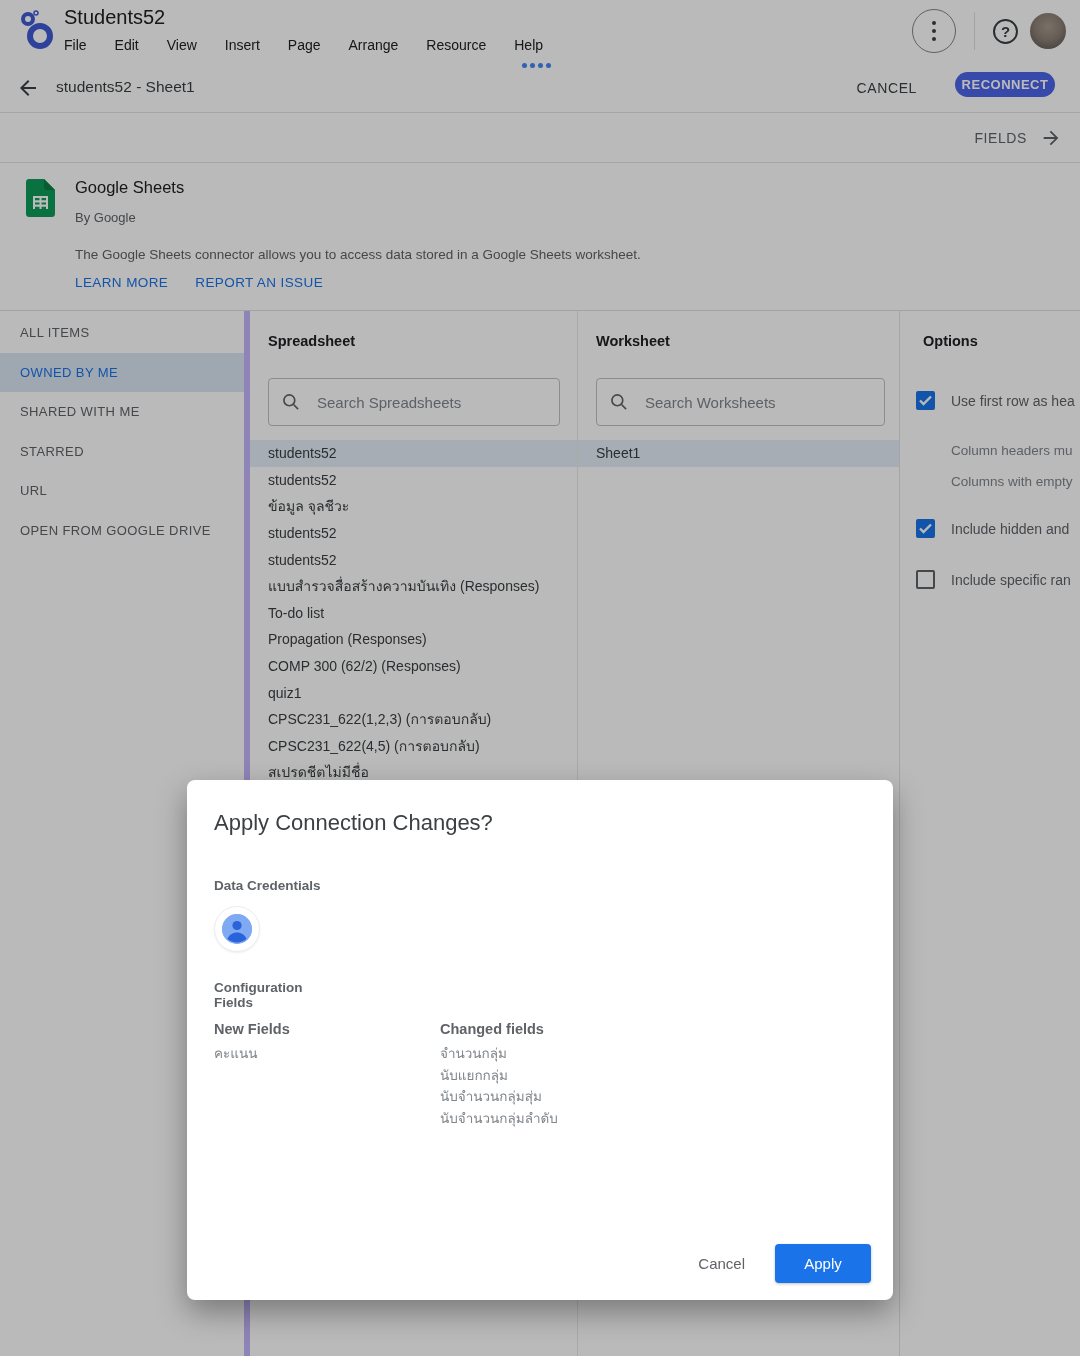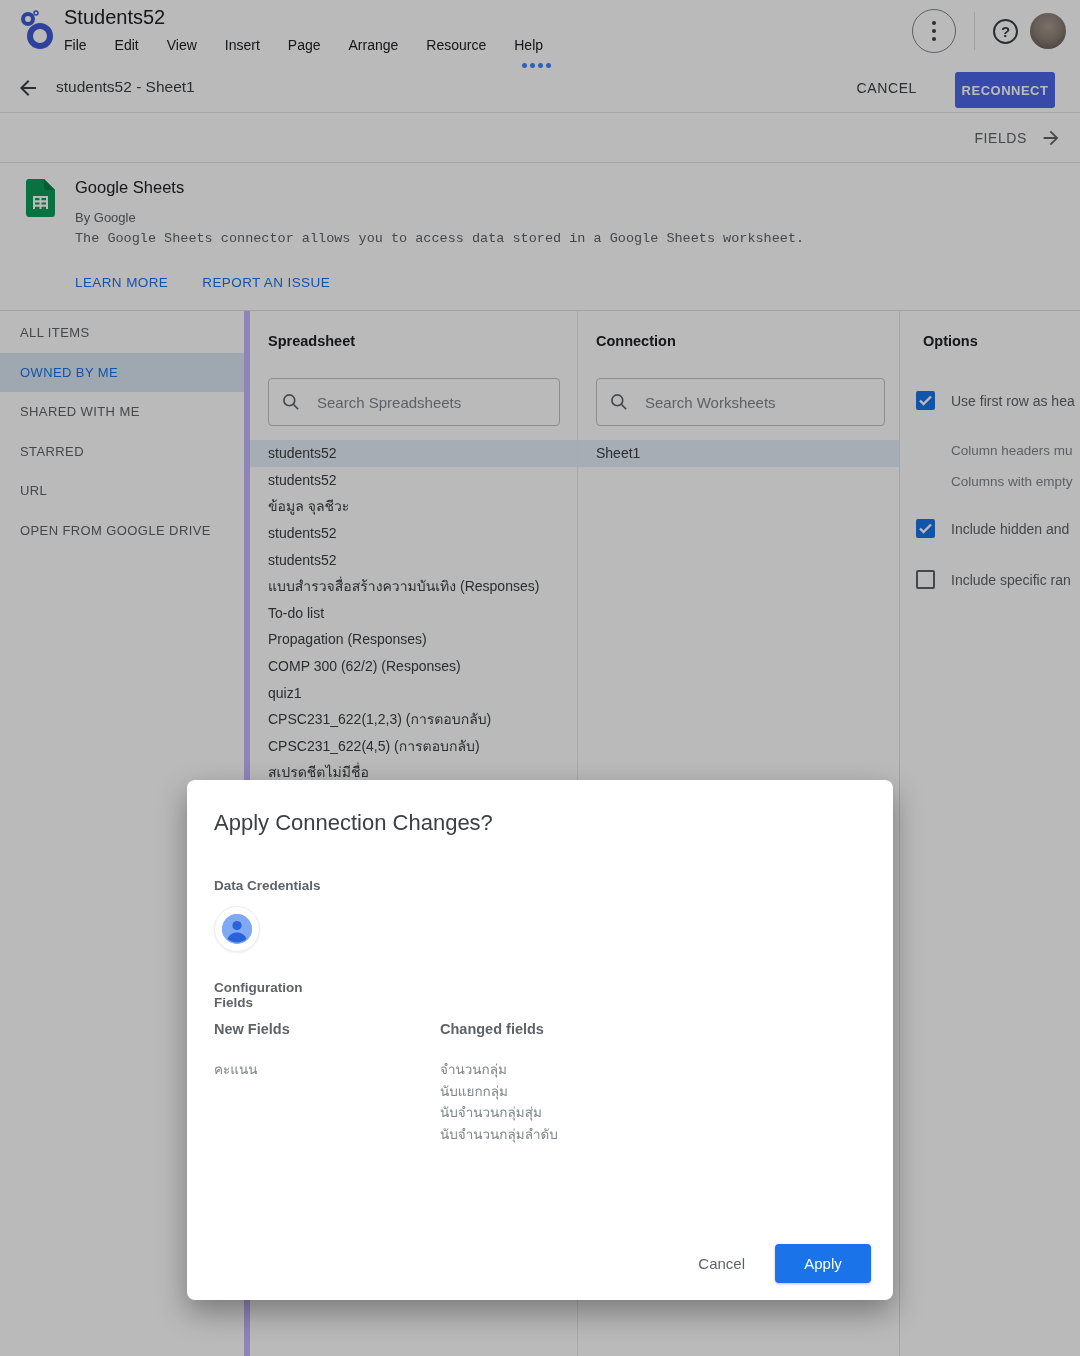--- a/index.html
+++ b/index.html
@@ -23,39 +23,39 @@
   .help-btn { width:25px; height:25px; border:2.5px solid #3c4043; border-radius:50%;
     display:flex; align-items:center; justify-content:center; font-size:15px; font-weight:bold; color:#3c4043; }
   .avatar { width:36px; height:36px; border-radius:50%;
     background:radial-gradient(circle at 50% 38%, #a89a8e 0%, #8d8278 45%, #5f5750 90%); }
 
   
   .toolbar { position:absolute; top:62px; left:0; right:0; height:51px; background:#fff; border-bottom:1px solid #e2e2e2; }
   .back-btn { position:absolute; left:16px; top:14px; width:24px; height:24px; }
   .doc-title { position:absolute; left:56px; top:16px; font-size:15.5px; color:#3c4043; }
   .cancel-top { position:absolute; right:163px; top:18px; font-size:14px; letter-spacing:.6px; color:#3c4043; }
-  .reconnect-btn { position:absolute; right:25px; top:10px; width:100px; height:36px; background:#4e66e8;
-    color:#fff; font-size:13px; font-weight:bold; letter-spacing:.5px; border:none; border-radius:3px;
+  .reconnect-btn { position:absolute; right:25px; top:10px; width:100px; height:25px; background:#4e66e8;
+    color:#fff; font-size:13px; font-weight:bold; letter-spacing:.5px; border:none; border-radius:13px;
     display:flex; align-items:center; justify-content:center; font-family:inherit; }
   .loader-dots { position:absolute; left:522px; top:63px; display:flex; gap:3px; z-index:5; }
   .loader-dots i { width:5px; height:5px; border-radius:50%; background:#4285f4; }
 
   
   .fieldsbar { position:absolute; top:113px; left:0; right:0; height:50px; background:#fff;
     border-bottom:1px solid #e2e2e2; display:flex; align-items:center; justify-content:flex-end;
     padding-right:18px; gap:13px; }
   .fieldsbar span { font-size:14px; letter-spacing:.6px; color:#5f6368; }
 
   
   .connector { position:absolute; top:163px; left:0; right:0; height:148px; background:#fff; border-bottom:1px solid #e0e0e0; }
   .sheets-icon { position:absolute; left:26px; top:16px; }
   .conn-name { position:absolute; left:75px; top:15px; font-size:16.5px; font-weight:500; color:#202124; }
   .conn-by { position:absolute; left:75px; top:47px; font-size:13px; color:#5f6368; }
-  .conn-desc { position:absolute; left:75px; top:68px; font-size:13.5px; color:#5f6368;font-family:Liberation Mono, monospace; }
-  .conn-links { position:absolute; left:75px; top:112px; display:flex; gap:34px; }
+  .conn-desc { position:absolute; left:75px; top:84px; font-size:13.5px; color:#5f6368; }
+  .conn-links { position:absolute; left:75px; top:112px; display:flex; gap:27px; }
   .conn-links a { font-size:13.5px; font-weight:500; letter-spacing:.4px; color:#1a73e8; text-decoration:none; }
 
   
   .main { position:absolute; top:311px; bottom:0; left:0; right:0; display:flex; background:#fff; }
   .col-sidebar { width:250px; border-right:6px solid #c4b5fd; padding-top:2px; }
   .col-spread  { width:328px; border-right:1px solid #e9e9e9; position:relative; }
   .col-work    { width:322px; border-right:1px solid #e3e3e3; position:relative; }
   .col-options { flex:1; position:relative; }
 
   .nav-item { height:39.5px; display:flex; align-items:center; padding-left:20px;
@@ -92,21 +92,21 @@
   .dlg-title { font-size:22px; color:#3c4043; margin-bottom:42px; }
   .dlg-label { font-size:13.5px; font-weight:bold; color:#5f6368; }
   .cred-chip { margin:13px 0 28px 0; width:46px; height:46px; border:1px solid #ececec; border-radius:50%;
     display:flex; align-items:center; justify-content:center;
     box-shadow:0 1px 2px rgba(0,0,0,.08); }
   .cred-avatar { width:30px; height:30px; border-radius:50%; background:#7fa9f2; overflow:hidden;
     display:flex; align-items:center; justify-content:center; }
   .cfg-status { margin:15px 0 36px 0; font-size:17px; color:#80868b; }
   .fields-cols { display:flex; margin-top:11px; }
   .fields-col1 { width:226px; }
-  .fcol-head { font-size:14.5px; font-weight:bold; color:#5f6368; margin-bottom:22px; }
+  .fcol-head { font-size:14.5px; font-weight:bold; color:#5f6368; margin-bottom:6px; }
   .fitem { font-size:13.5px; color:#80868b; line-height:21.5px; }
   .dlg-footer { position:absolute; right:22px; bottom:17px; display:flex; align-items:center; gap:30px; }
   .dlg-cancel { font-size:15px; font-weight:500; color:#5f6368; background:none; border:none; font-family:inherit; }
   .dlg-apply { width:96px; height:39px; background:#1a73e8; color:#fff; font-size:15px; font-weight:500;
     border:none; border-radius:4px; font-family:inherit; box-shadow:0 1px 3px rgba(0,0,0,.25); }
 </style>
 </head>
 <body>
 
 <div class="page">
@@ -211,21 +211,21 @@
           <div class="sheet-row">Propagation (Responses)</div>
           <div class="sheet-row">COMP 300 (62/2) (Responses)</div>
           <div class="sheet-row">quiz1</div>
           <div class="sheet-row">CPSC231_622(1,2,3) (การตอบกลับ)</div>
           <div class="sheet-row">CPSC231_622(4,5) (การตอบกลับ)</div>
           <div class="sheet-row">สเปรดชีตไม่มีชื่อ</div>
         </div>
     </div>
 
     <div class="col-work">
-      <div class="panel-title">Connection</div>
+      <div class="panel-title">Worksheet</div>
       <div class="search-box">
         <svg width="20" height="20" viewBox="0 0 24 24">
           <circle cx="10" cy="10" r="6.5" fill="none" stroke="#5f6368" stroke-width="2"></circle>
           <path d="M15 15l5.5 5.5" stroke="#5f6368" stroke-width="2"></path>
         </svg>
         <input type="text" placeholder="Search Worksheets" style="">
       </div>
       <div class="sheet-list">
 
       <div class="sheet-row selected">Sheet1</div>

